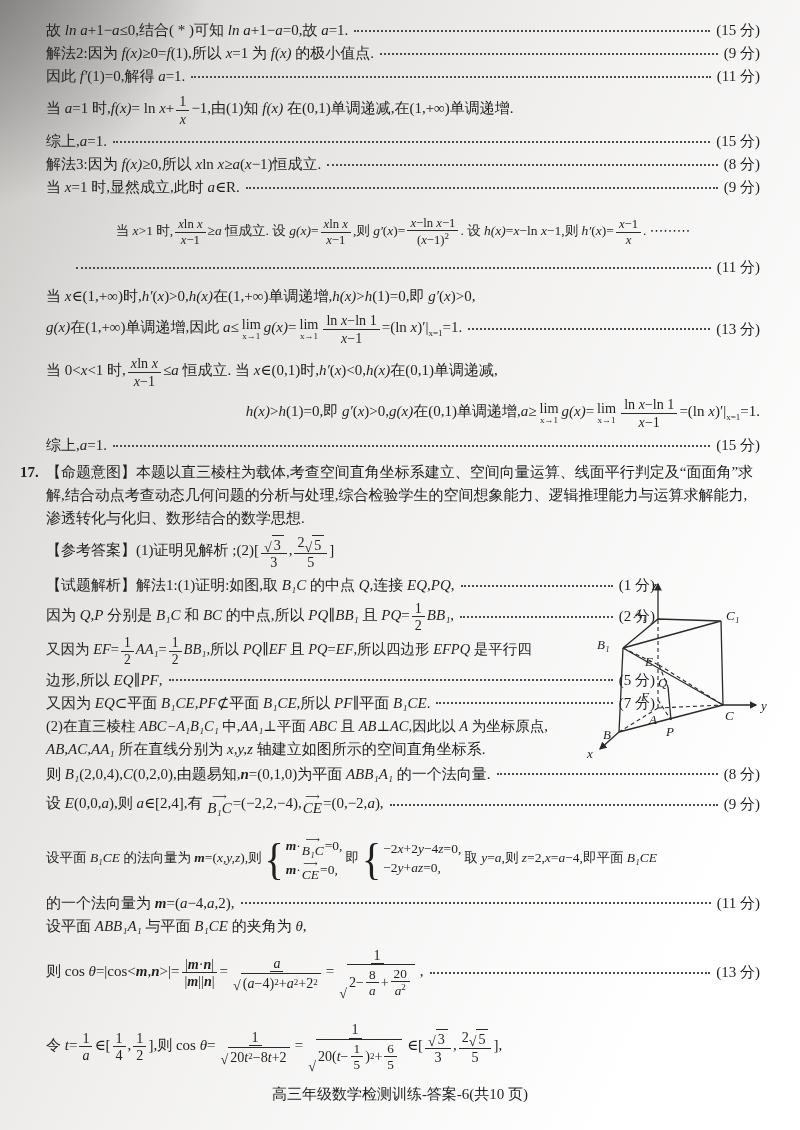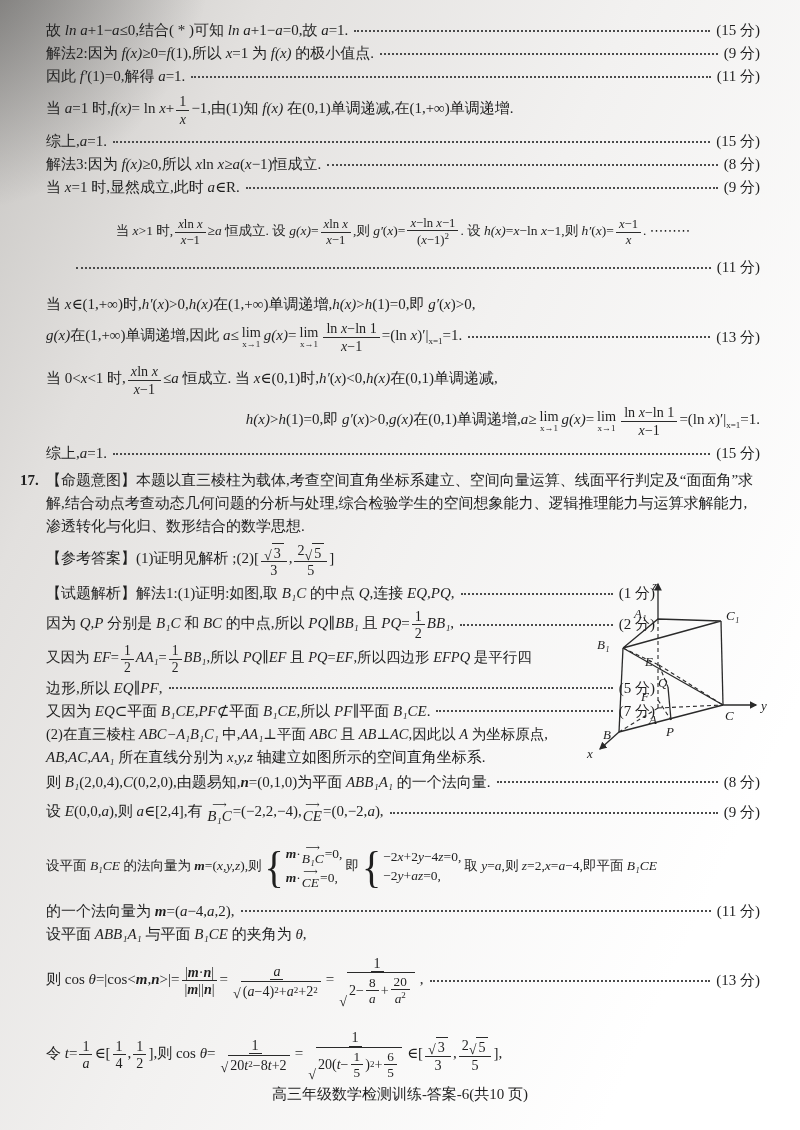--- a/index.html
+++ b/index.html
@@ -99,21 +99,21 @@
           </span><span class="t">. 设 </span><span class="m">h(x)</span><span class="t">=</span><span class="m">x</span><span class="t">−ln </span><span class="m">x</span><span class="t">−1,则 </span><span class="m">h′</span><span class="t">(</span><span class="m">x</span><span class="t">)=</span><span class="frac">
             <span class="fn"><span class="m">x</span><span class="t">−1</span></span>
             <span class="fd"><span class="m">x</span></span>
           </span><span class="t">.</span><span class="t">  ⋯⋯⋯</span></span>
       </div>
       <div class="line" style="margin-top: 6px; padding-left: 24px;">
         <span class="lc"></span>
         <span class="leader"></span>
         <span class="score">(11 分)</span>
       </div>
-      <div class="line" style="margin-top: 16px;">
+      <div class="line" style="margin-top: 8px;">
         <span class="lc"><span class="t">当 </span><span class="m">x</span><span class="t">∈(1,+∞)时,</span><span class="m">h′</span><span class="t">(</span><span class="m">x</span><span class="t">)&gt;0,</span><span class="m">h(x)</span><span class="t">在(1,+∞)单调递增,</span><span class="m">h(x)</span><span class="t">&gt;</span><span class="m">h</span><span class="t">(1)=0,即 </span><span class="m">g′</span><span class="t">(</span><span class="m">x</span><span class="t">)&gt;0,</span></span>
       </div>
       <div class="line" style="margin-top: 4px; min-height: 36px;">
         <span class="lc"><span class="m">g(x)</span><span class="t">在(1,+∞)单调递增,因此 </span><span class="m">a</span><span class="t">≤</span><span class="lim">
             <span class="lt">lim</span>
             <span class="lb">x→1</span>
           </span><span class="m">g(x)</span><span class="t">=</span><span class="lim">
             <span class="lt">lim</span>
             <span class="lb">x→1</span>
           </span><span class="frac">

